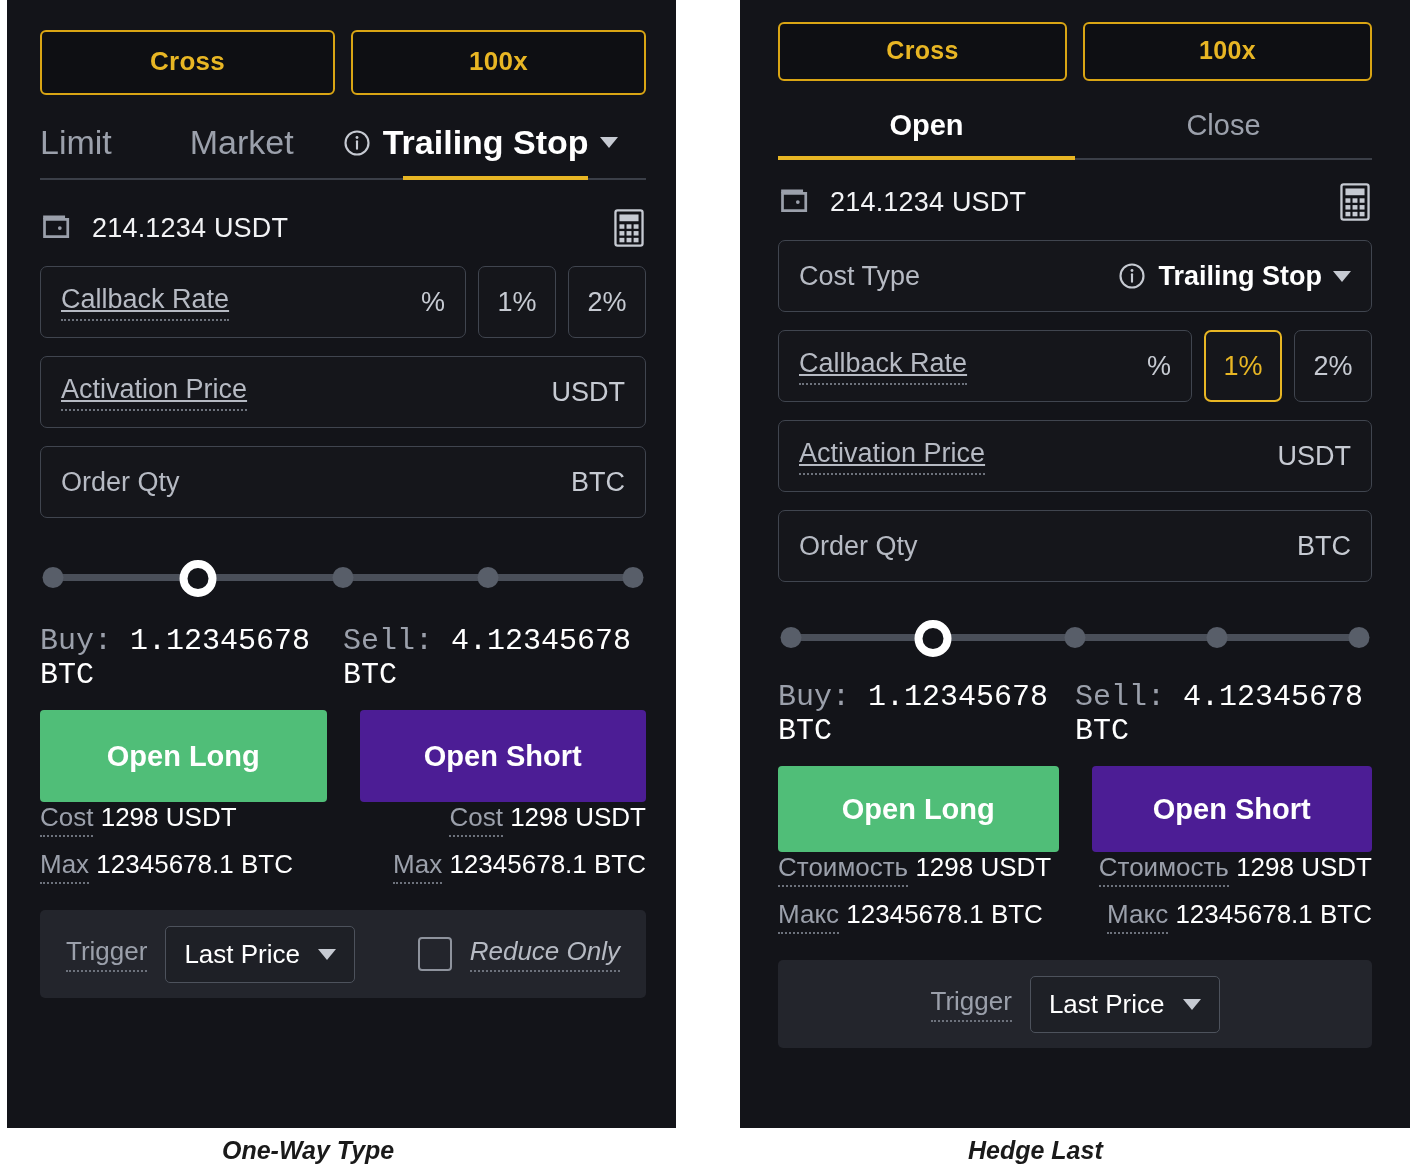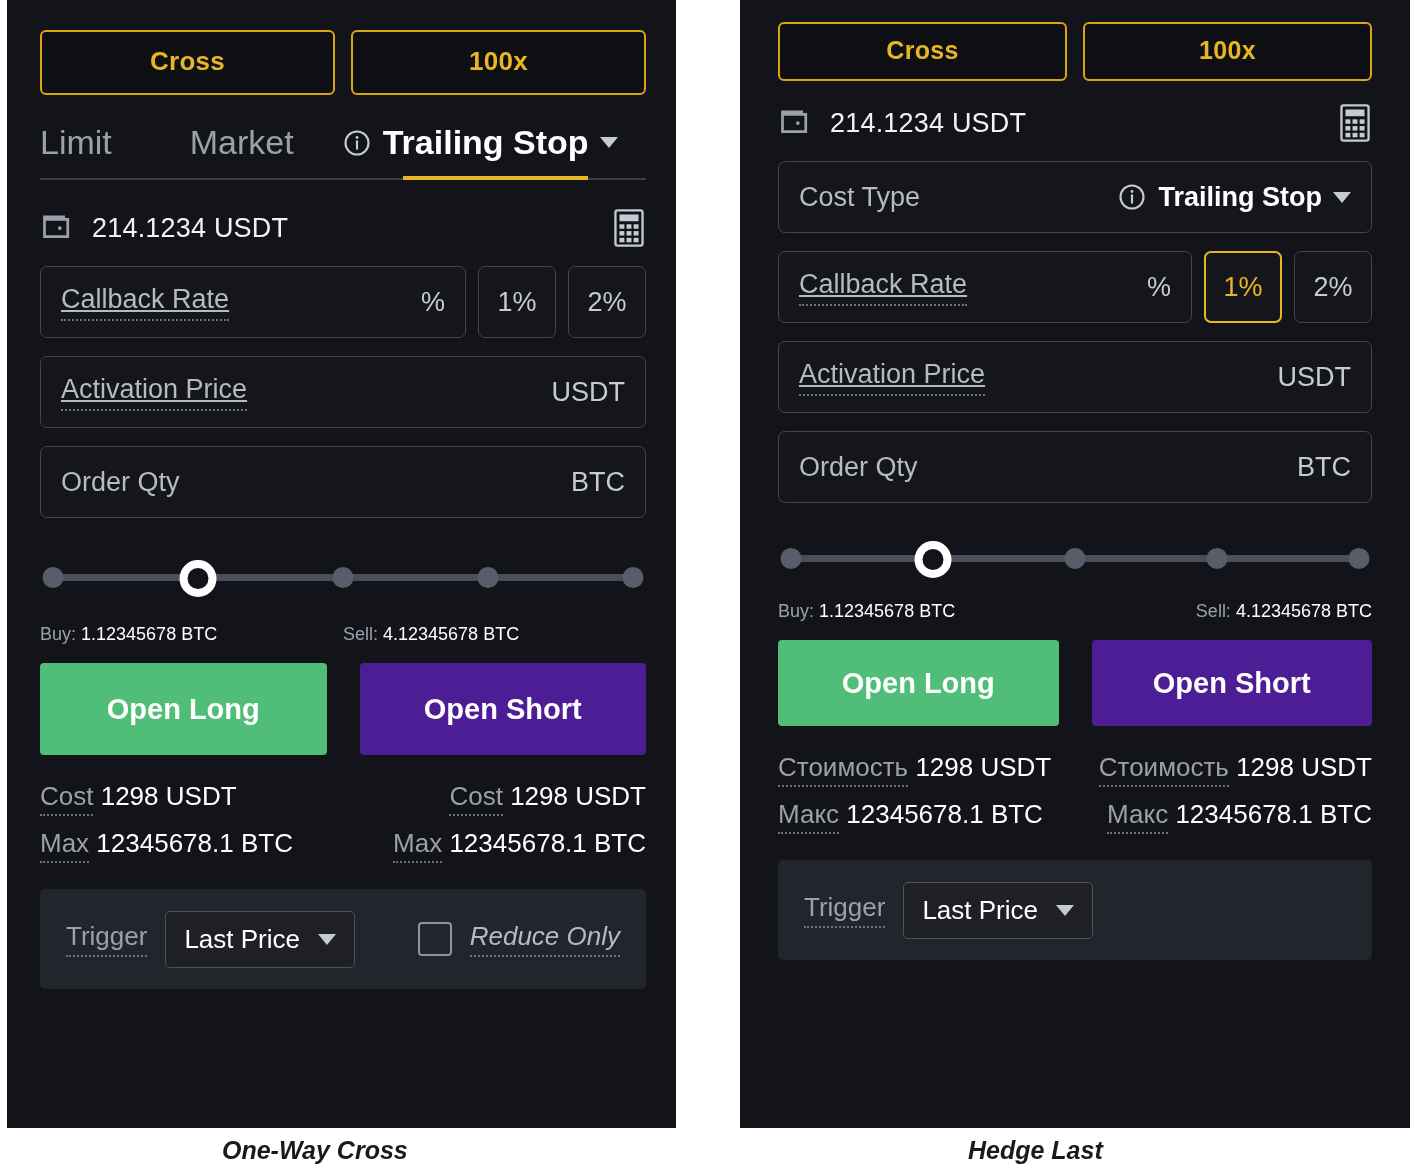--- a/index.html
+++ b/index.html
@@ -209,58 +209,59 @@
     transform: translateX(-50%);
   }
 
   
   .bs-row {
     display: flex;
     margin-top: 32px;
   }
   .bs-col { flex: 1; display: flex; flex-direction: column; }
   .bs-col.right-col { align-items: flex-end; }
-  .bs-line { font-size: 18px; color: #ffffff; }
+  .bs-line { font-size: 30px; color: #ffffff; font-family: Liberation Mono, monospace; }
   .bs-line .lbl { color: #9ba0ab; }
 
   .action-row { display: flex; gap: 2px; margin-top: 18px; }
   .action-btn {
     flex: 1;
     border: none;
     border-radius: 4px;
     height: 92px;
     font-size: 29px;
     font-weight: bold;
     color: #ffffff;
     font-family: "Liberation Sans", sans-serif;
   }
   .action-btn.long  { background: #50be78; }
   .action-btn.short { background: #4c1d95; margin-left: 31px; }
   .action-btn.hedge { height: 86px; }
 
   
-  .cm-row { display: flex; margin-top: 26px; }
+  .cm-row { display: flex; }
   .cm-col { flex: 1; }
   .cm-col.right-col { text-align: right; }
   .cm-line { font-size: 26px; color: #ffffff; margin-bottom: 16px; }
   .cm-line .lbl {
     color: #9ba0ab;
     border-bottom: 2px dotted #6d727c;
     padding-bottom: 3px;
   }
 
   
   .trigger-bar {
     display: flex;
     align-items: center;
     background: #23252c;
     border-radius: 5px;
-    height: 100px;
+    height: 88px;
     padding: 0 26px;
     margin-top: 14px;
+    justify-content: center;
   }
   .trigger-label {
     font-size: 26px;
     color: #9ba0ab;
     border-bottom: 2px dotted #6d727c;
     padding-bottom: 3px;
     margin-right: 18px;
   }
   .trigger-select {
     display: flex;
@@ -459,20 +460,26 @@
 </div>
 
 <div class="panel" id="panel-hedge">
   <div class="panel-inner-right">
 
     <div class="lev-row">
       <div class="lev-btn small">Cross</div>
       <div class="lev-btn small">100x</div>
     </div>
 
+    <div class="oc-tabs">
+      <div class="oc-tab active">Open</div>
+      <div class="oc-tab">Close</div>
+      <div class="oc-underline-track"></div>
+      <div class="oc-underline-active"></div>
+    </div>
 
     <div class="balance-row" style="margin-top:22px">
       <span class="ico">
         <svg width="36" height="30" viewBox="0 0 24 20" fill="none" stroke="#9ba0ab" stroke-width="1.8">
           <path d="M3 4.2h15.5v11.6H3z"></path>
           <path d="M3 4.2V2.6h12.8v1.6"></path>
           <circle cx="13.2" cy="10" r="1.25" fill="#9ba0ab" stroke="none"></circle>
         </svg>
       </span>
       <span class="balance-amount">214.1234 USDT</span>
@@ -587,14 +594,14 @@
       <span class="trigger-label">Trigger</span>
       <div class="trigger-select">
         <span>Last Price</span>
         <span class="tri-down"></span>
       </div>
     </div>
 
   </div>
 </div>
 
-<div class="caption" id="caption-oneway">One-Way Cross</div>
+<div class="caption" id="caption-oneway">One-Way Type</div>
 <div class="caption" id="caption-hedge">Hedge Last</div>
 
 </body></html>

